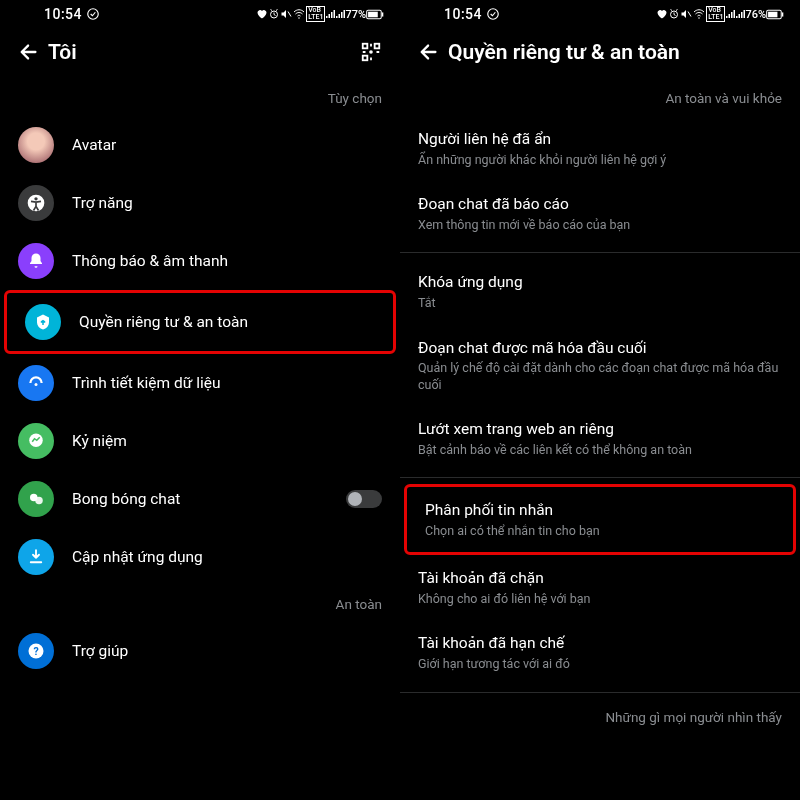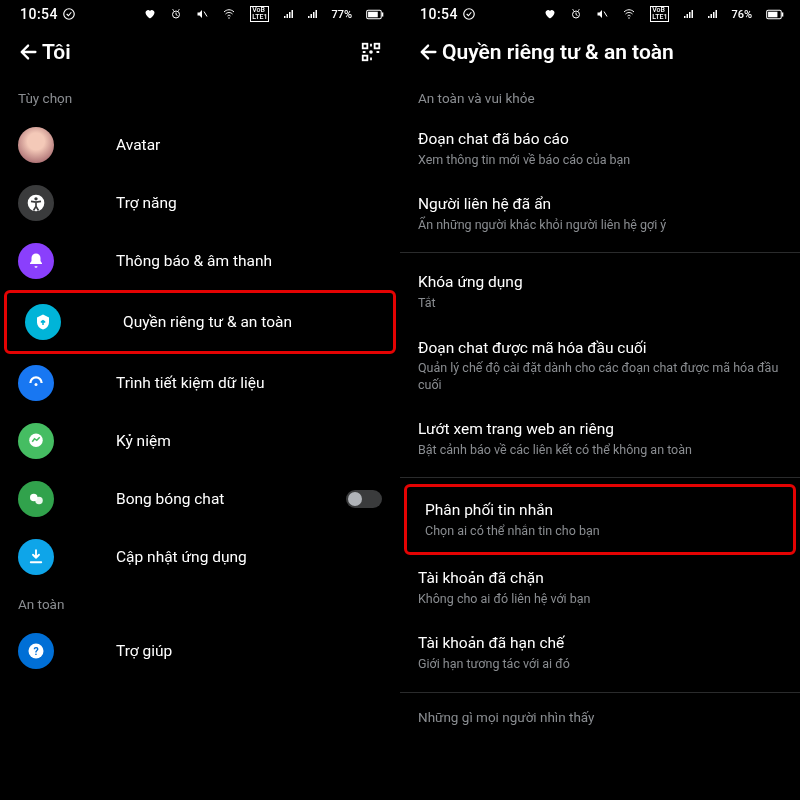--- a/index.html
+++ b/index.html
@@ -19,71 +19,72 @@
     position: relative;
     overflow: hidden;
   }
   .status-bar {
     display: flex;
     justify-content: space-between;
     align-items: center;
     padding: 6px 16px 4px 20px;
     font-size: 13px;
     font-weight: 500;
+    margin-left: 24px;
   }
   .status-left {
     font-size: 14px;
     letter-spacing: 0.5px;
     display: flex;
     align-items: center;
     gap: 4px;
   }
   .status-right {
     display: flex;
     align-items: center;
-    gap: 14px;
+    gap: 0;
     font-size: 11px;
   }
   .status-right svg { display: block; }
   .header {
     display: flex;
     align-items: center;
     padding: 14px 18px 16px 18px;
-    gap: 2px;
+    gap: 8px;
   }
   .header-title {
     font-size: 21px;
     font-weight: 600;
     flex: 1;
   }
   .section-label {
     color: #8a8d91;
     font-size: 13.5px;
     padding: 10px 18px 10px 18px;
+    text-align: right;
   }
   .list-item {
     display: flex;
     align-items: center;
     padding: 11px 18px;
     gap: 18px;
     min-height: 54px;
   }
   .list-item-icon {
     width: 36px;
     height: 36px;
     border-radius: 50%;
     display: flex;
     align-items: center;
     justify-content: center;
     flex-shrink: 0;
   }
   .list-item-label {
     font-size: 15.5px;
     flex: 1;
-    margin-left: 44px;
   }
   .toggle {
     width: 36px;
     height: 18px;
     border-radius: 10px;
     background: #3a3b3c;
     position: relative;
   }
   .toggle::after {
     content: "";
@@ -336,26 +337,26 @@
   <div class="header">
     <svg width="22" height="22" viewBox="0 0 24 24">
         <path d="M19 12H5M11 5l-7 7 7 7" fill="none" stroke="#fff" stroke-width="2.5" stroke-linecap="round" stroke-linejoin="round"></path>
       </svg>
     <div class="header-title">Quyền riêng tư &amp; an toàn</div>
   </div>
 
   <div class="section-label">An toàn và vui khỏe</div>
 
   <div class="setting-item">
+    <div class="setting-title">Người liên hệ đã ẩn</div>
+    <div class="setting-sub">Ẩn những người khác khỏi người liên hệ gợi ý</div>
+  </div>
+  <div class="setting-item">
     <div class="setting-title">Đoạn chat đã báo cáo</div>
     <div class="setting-sub">Xem thông tin mới về báo cáo của bạn</div>
-  </div>
-  <div class="setting-item">
-    <div class="setting-title">Người liên hệ đã ẩn</div>
-    <div class="setting-sub">Ẩn những người khác khỏi người liên hệ gợi ý</div>
   </div>
 
   <div class="divider"></div>
 
   <div class="setting-item">
     <div class="setting-title">Khóa ứng dụng</div>
     <div class="setting-sub">Tắt</div>
   </div>
   <div class="setting-item">
     <div class="setting-title">Đoạn chat được mã hóa đầu cuối</div>

